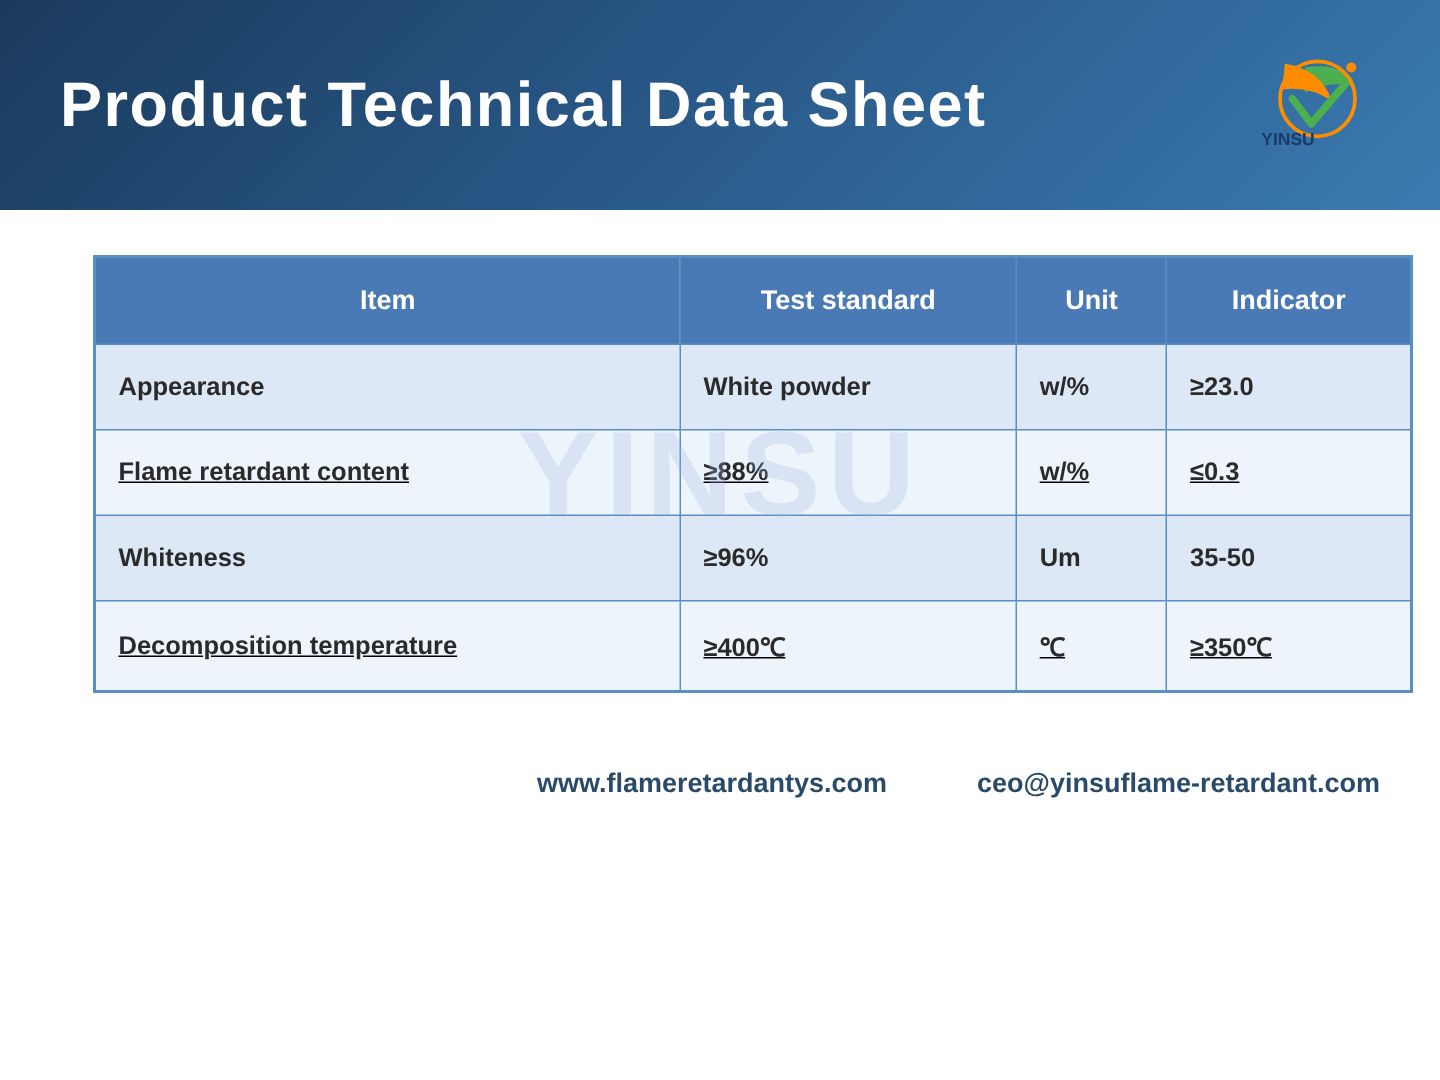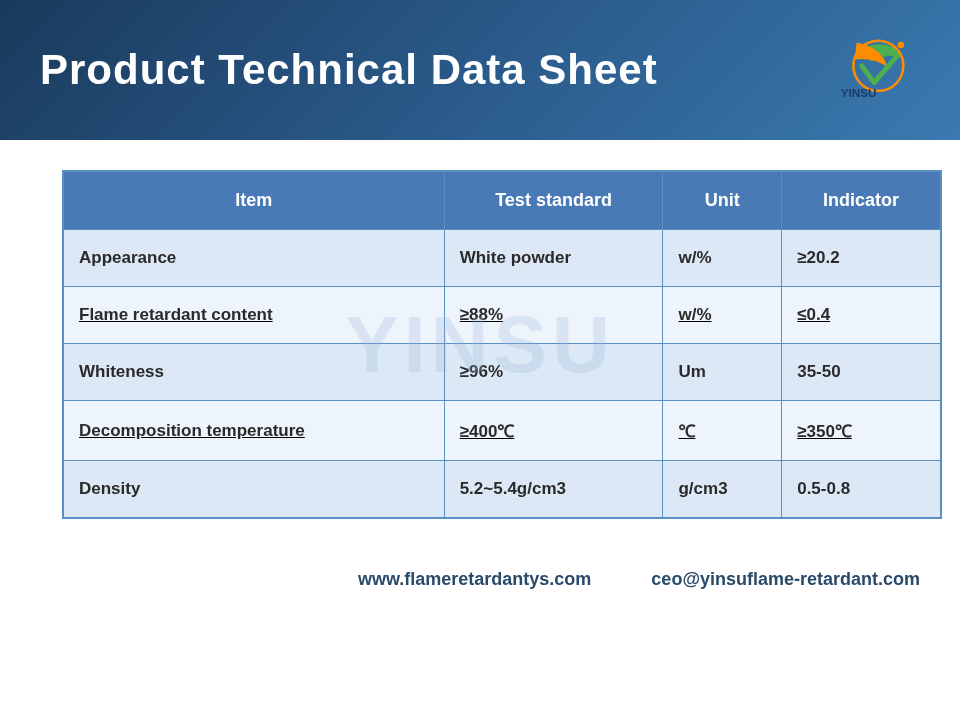--- a/index.html
+++ b/index.html
@@ -153,45 +153,39 @@
           <th>Test standard</th>
           <th>Unit</th>
           <th>Indicator</th>
         </tr>
       </thead>
       <tbody id="table-body">
       <tr class="row-light">
             <td>Appearance</td>
             <td>White powder</td>
             <td>w/%</td>
-            <td>≥20.2</td>
+            <td>≥23.0</td>
           </tr>
           <tr class="row-white">
             <td>Flame retardant content</td>
             <td>≥88%</td>
             <td>w/%</td>
-            <td>≤0.4</td>
+            <td>≤0.3</td>
           </tr>
           <tr class="row-light">
             <td>Whiteness</td>
             <td>≥96%</td>
             <td>Um</td>
             <td>35-50</td>
           </tr>
           <tr class="row-white">
             <td>Decomposition temperature</td>
             <td>≥400℃</td>
             <td>℃</td>
             <td>≥350℃</td>
-          </tr>
-          <tr class="row-light">
-            <td>Density</td>
-            <td>5.2~5.4g/cm3</td>
-            <td>g/cm3</td>
-            <td>0.5-0.8</td>
           </tr>
         </tbody>
     </table>
   </div>
 </div>
 
 <div class="footer">
   <div class="footer-links">
     <span>www.flameretardantys.com</span>
     <span>ceo@yinsuflame-retardant.com</span>

